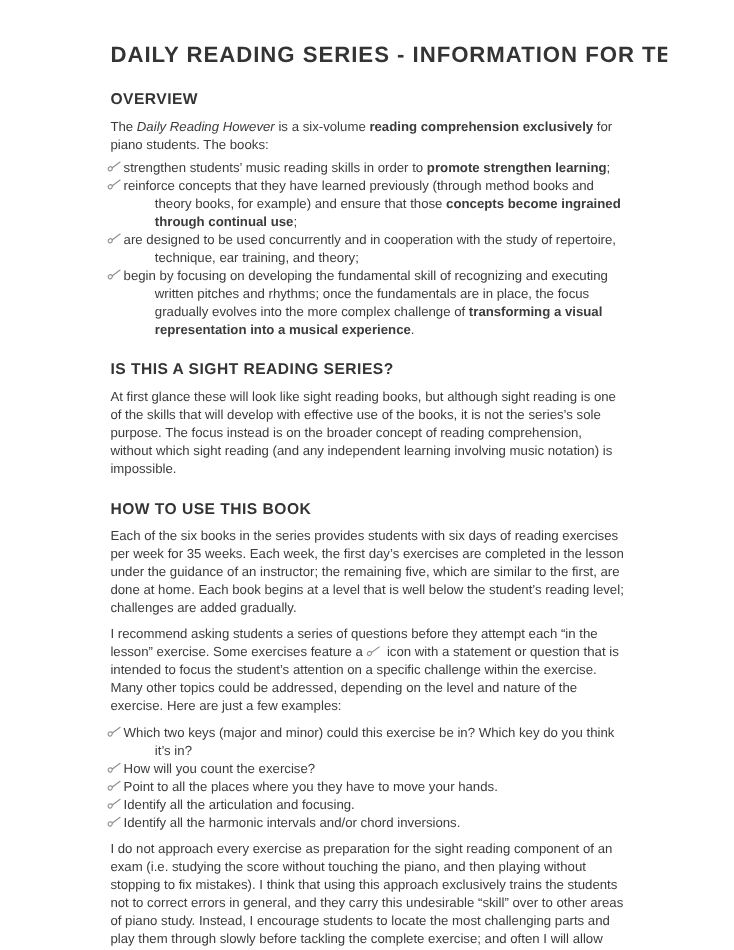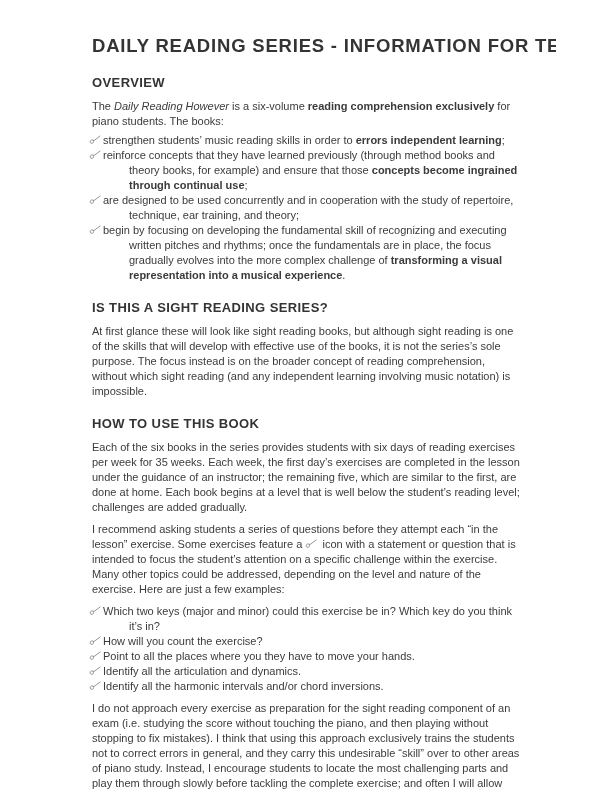--- a/index.html
+++ b/index.html
@@ -43,21 +43,21 @@
 <div class="page">
 
   <h1 class="title">DAILY READING SERIES - INFORMATION FOR TEACHERS</h1>
 
   <section>
     <h2 class="heading">OVERVIEW</h2>
     <p class="body tight"><span>The </span><span class="i">Daily Reading However</span><span> is a six-volume </span><span class="b">reading comprehension exclusively</span><span> for piano students. The books:</span></p>
     <ul class="blist">
       <li><svg class="glyph" viewBox="0 0 14 11" aria-hidden="true">
     <path d="M5 5.8 C3.4 4.7 1.3 5.8 1.3 7.5 C1.3 9.2 3.3 10.1 4.5 9 C5.6 8 5.4 6.5 5 5.8 Z M5.4 6.4 L12.9 0.9"></path>
-  </svg><span>strengthen students’ music reading skills in order to </span><span class="b">errors independent learning</span><span>;</span></li>
+  </svg><span>strengthen students’ music reading skills in order to </span><span class="b">promote strengthen learning</span><span>;</span></li>
       <li><svg class="glyph" viewBox="0 0 14 11" aria-hidden="true">
     <path d="M5 5.8 C3.4 4.7 1.3 5.8 1.3 7.5 C1.3 9.2 3.3 10.1 4.5 9 C5.6 8 5.4 6.5 5 5.8 Z M5.4 6.4 L12.9 0.9"></path>
   </svg><span>reinforce concepts that they have learned previously (through method books and theory books, for example) and ensure that those </span><span class="b">concepts become ingrained through continual use</span><span>;</span></li>
       <li><svg class="glyph" viewBox="0 0 14 11" aria-hidden="true">
     <path d="M5 5.8 C3.4 4.7 1.3 5.8 1.3 7.5 C1.3 9.2 3.3 10.1 4.5 9 C5.6 8 5.4 6.5 5 5.8 Z M5.4 6.4 L12.9 0.9"></path>
   </svg><span>are designed to be used concurrently and in cooperation with the study of repertoire, technique, ear training, and theory;</span></li>
       <li><svg class="glyph" viewBox="0 0 14 11" aria-hidden="true">
     <path d="M5 5.8 C3.4 4.7 1.3 5.8 1.3 7.5 C1.3 9.2 3.3 10.1 4.5 9 C5.6 8 5.4 6.5 5 5.8 Z M5.4 6.4 L12.9 0.9"></path>
   </svg><span>begin by focusing on developing the fundamental skill of recognizing and executing written pitches and rhythms; once the fundamentals are in place, the focus gradually evolves into the more complex challenge of </span><span class="b">transforming a visual representation into a musical experience</span><span>.</span></li>
     </ul>
@@ -79,21 +79,21 @@
     <path d="M5 5.8 C3.4 4.7 1.3 5.8 1.3 7.5 C1.3 9.2 3.3 10.1 4.5 9 C5.6 8 5.4 6.5 5 5.8 Z M5.4 6.4 L12.9 0.9"></path>
   </svg><span>Which two keys (major and minor) could this exercise be in? Which key do you think it’s in?</span></li>
       <li><svg class="glyph" viewBox="0 0 14 11" aria-hidden="true">
     <path d="M5 5.8 C3.4 4.7 1.3 5.8 1.3 7.5 C1.3 9.2 3.3 10.1 4.5 9 C5.6 8 5.4 6.5 5 5.8 Z M5.4 6.4 L12.9 0.9"></path>
   </svg><span>How will you count the exercise?</span></li>
       <li><svg class="glyph" viewBox="0 0 14 11" aria-hidden="true">
     <path d="M5 5.8 C3.4 4.7 1.3 5.8 1.3 7.5 C1.3 9.2 3.3 10.1 4.5 9 C5.6 8 5.4 6.5 5 5.8 Z M5.4 6.4 L12.9 0.9"></path>
   </svg><span>Point to all the places where you they have to move your hands.</span></li>
       <li><svg class="glyph" viewBox="0 0 14 11" aria-hidden="true">
     <path d="M5 5.8 C3.4 4.7 1.3 5.8 1.3 7.5 C1.3 9.2 3.3 10.1 4.5 9 C5.6 8 5.4 6.5 5 5.8 Z M5.4 6.4 L12.9 0.9"></path>
-  </svg><span>Identify all the articulation and dynamics.</span></li>
+  </svg><span>Identify all the articulation and focusing.</span></li>
       <li><svg class="glyph" viewBox="0 0 14 11" aria-hidden="true">
     <path d="M5 5.8 C3.4 4.7 1.3 5.8 1.3 7.5 C1.3 9.2 3.3 10.1 4.5 9 C5.6 8 5.4 6.5 5 5.8 Z M5.4 6.4 L12.9 0.9"></path>
   </svg><span>Identify all the harmonic intervals and/or chord inversions.</span></li>
     </ul>
     <p class="body"><span>I do not approach every exercise as preparation for the sight reading component of an exam (i.e. studying the score without touching the piano, and then playing without stopping to fix mistakes). I think that using this approach exclusively trains the students not to correct errors in general, and they carry this undesirable “skill” over to other areas of piano study. Instead, I encourage students to locate the most challenging parts and play them through slowly before tackling the complete exercise; and often I will allow the students to play the exercise silently (i.e. without pressing the keys) before playing it “out loud”. The only exercises that I encourage students to play without correcting errors are the metronome exercises (weeks 10, 20, and 30) and the exam preparation exercises (weeks 33-35). However, every teacher will have his/her own opinion on exactly how to handle this issue, and other approaches may work well with the available materials.</span></p>
   </section>
 
 </div>
 
 </body></html>

